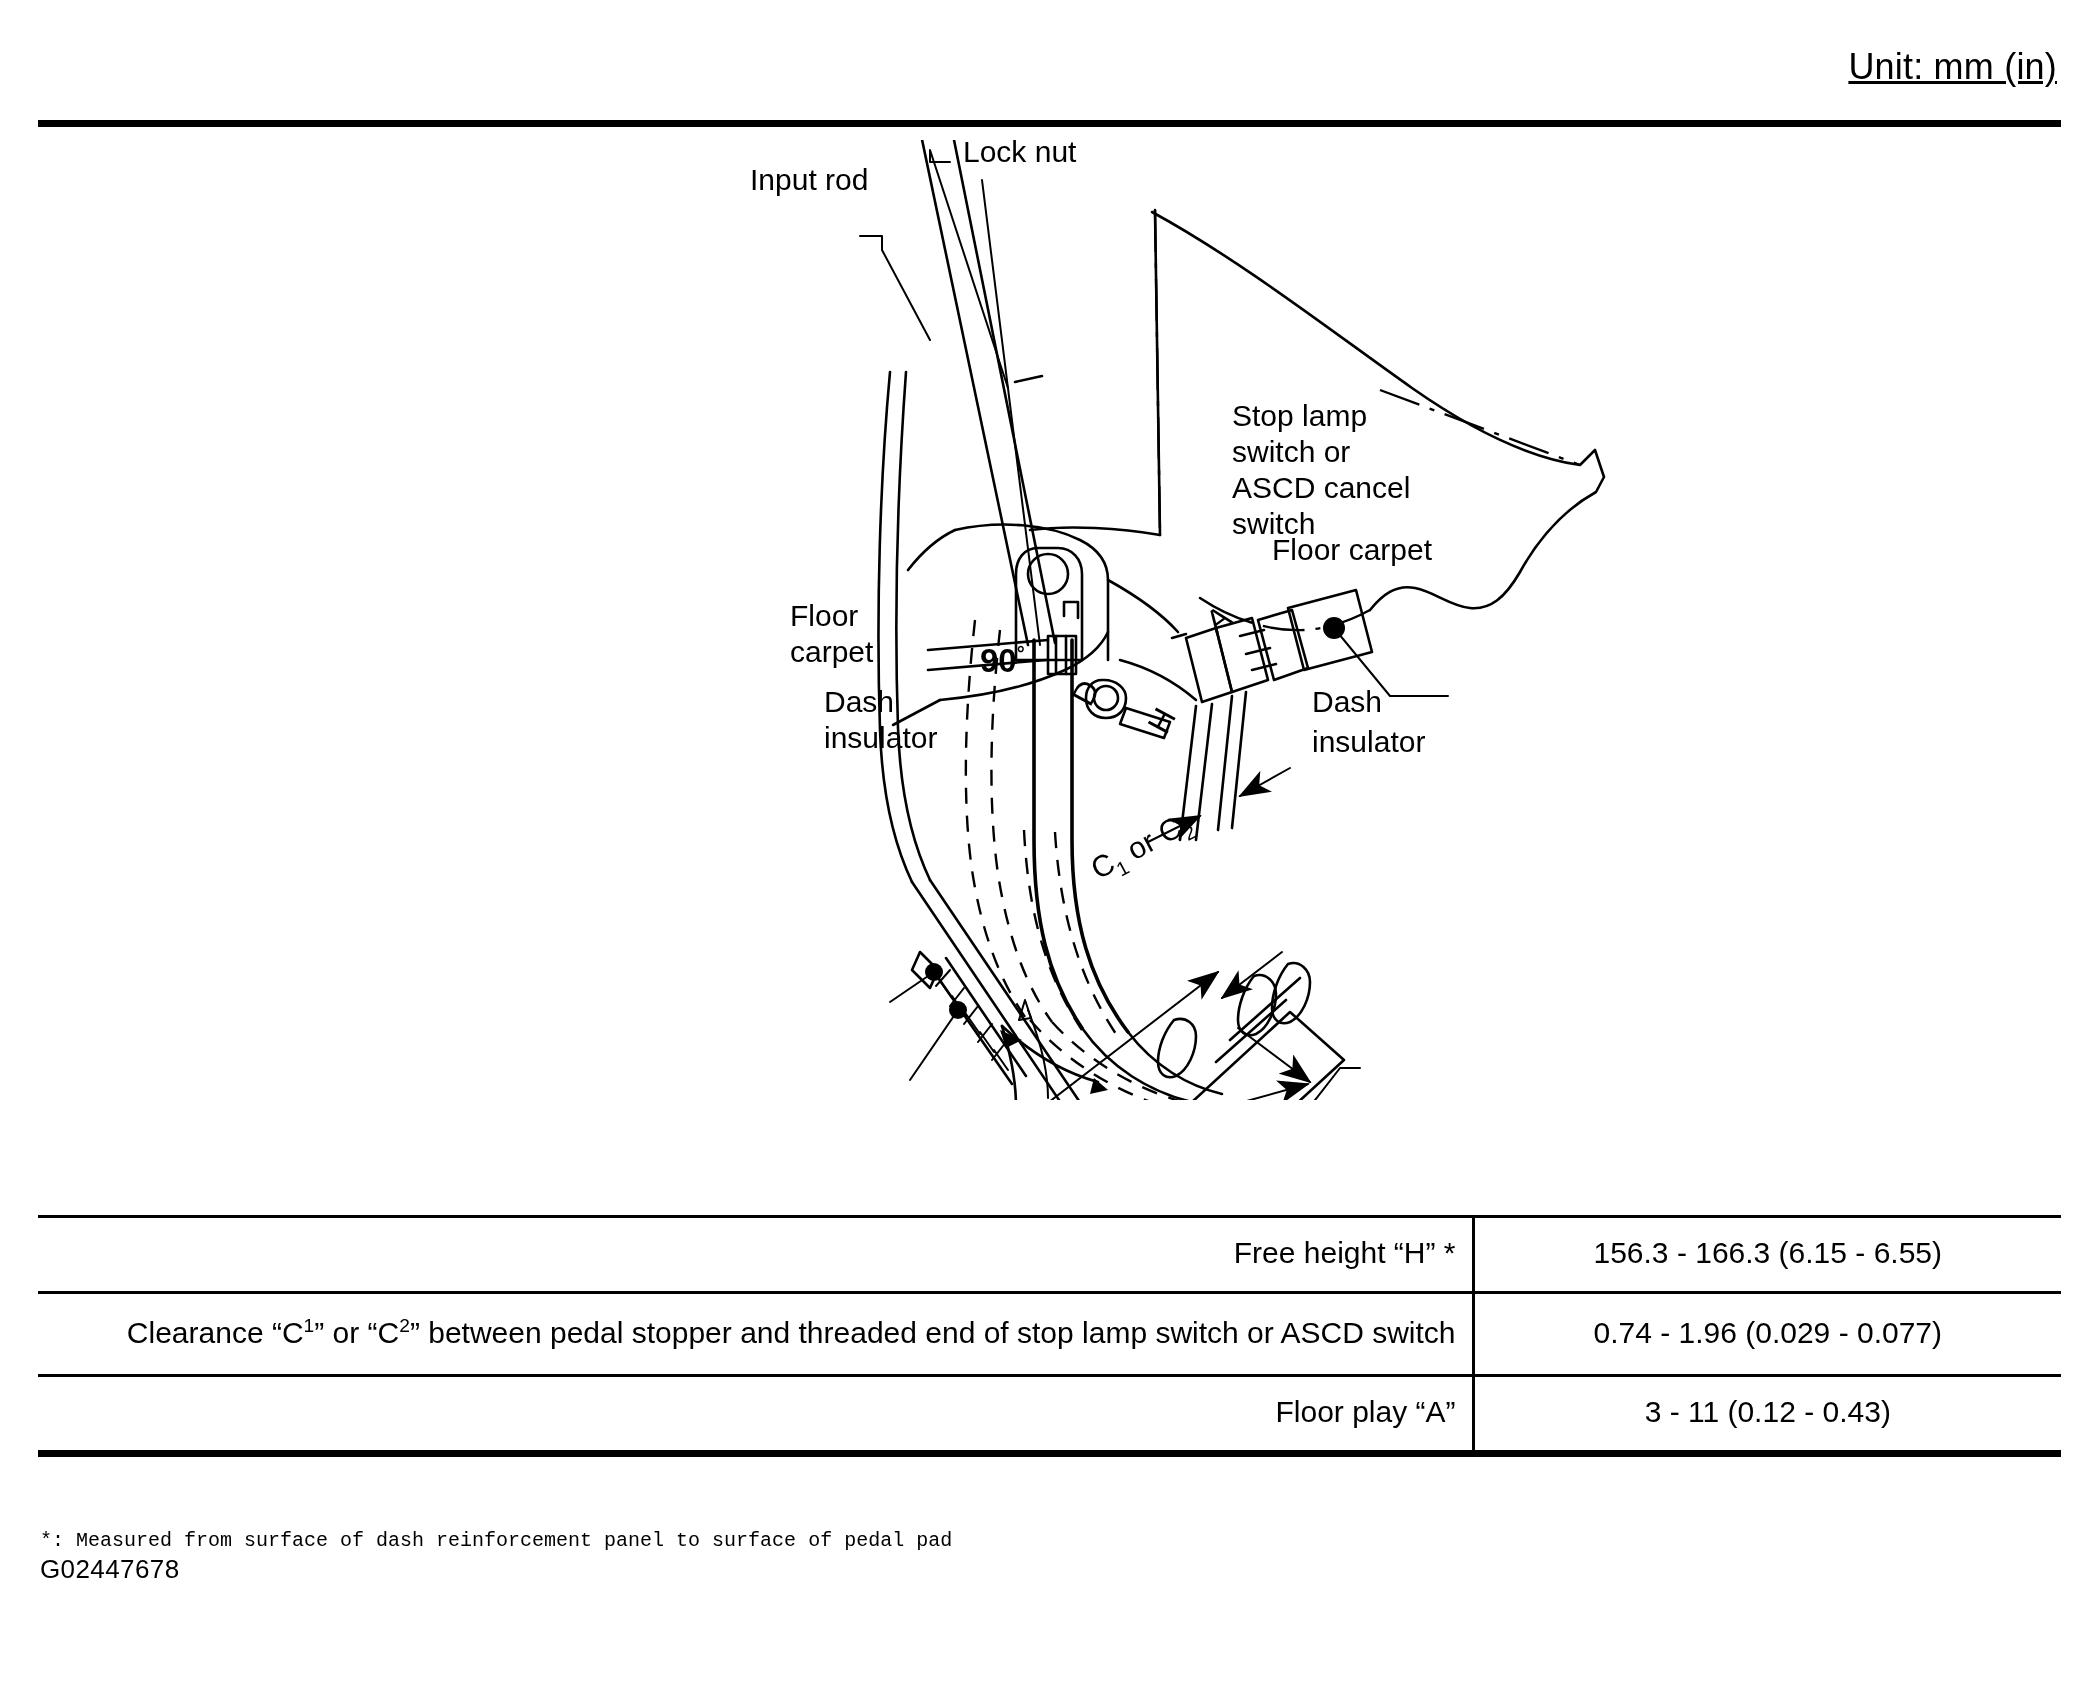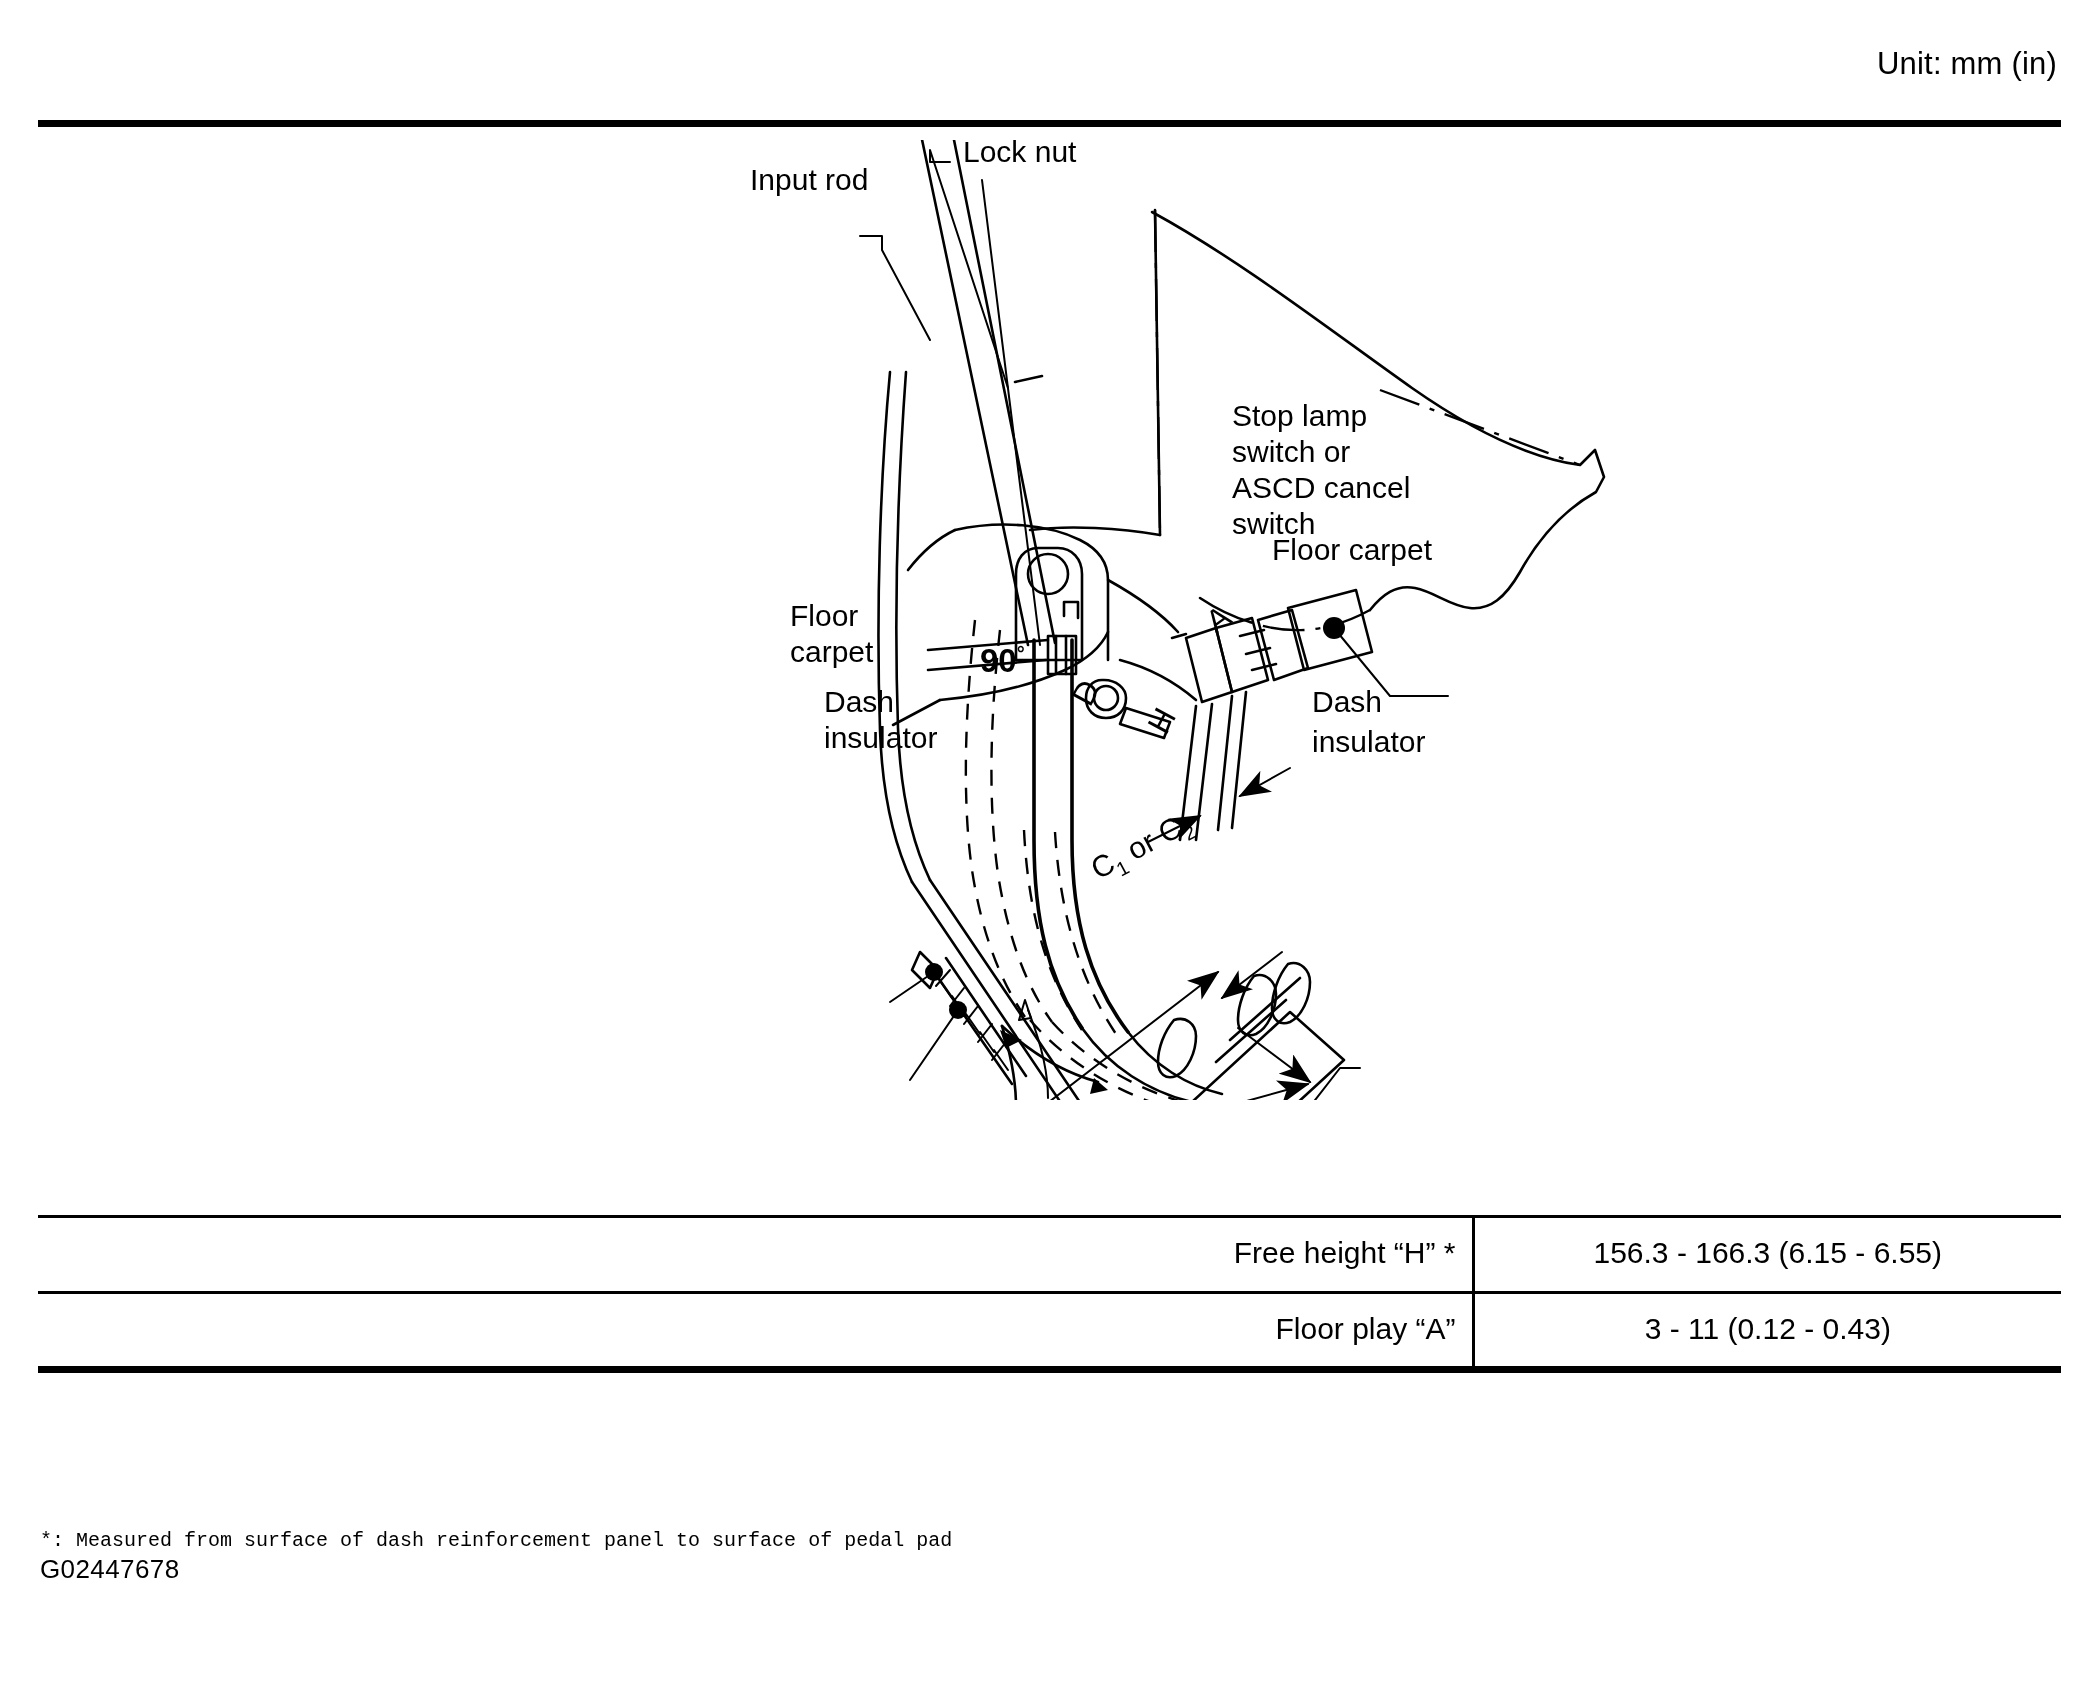--- a/index.html
+++ b/index.html
@@ -15,23 +15,24 @@
     font-family: "Liberation Sans", sans-serif;
     color: #000000;
     overflow: hidden;
   }
 
   
   .unit-label {
     position: absolute;
     right: 42px;
     top: 46px;
-    font-size: 31px;
+    font-size: 36px;
     letter-spacing: 0.2px;
     white-space: nowrap;
+    text-decoration: underline;
   }
   .top-rule {
     position: absolute;
     left: 38px;
     right: 38px;
     top: 120px;
     height: 7px;
     background: #000000;
   }
 
@@ -404,20 +405,24 @@
   <table>
     <colgroup>
       <col class="c-item">
       <col class="c-val">
     </colgroup>
     <tbody>
       <tr>
         <td class="item">Free height “H” *</td>
         <td class="value">156.3 - 166.3 (6.15 - 6.55)</td>
       </tr>
+      <tr class="r-clearance">
+        <td class="item"><span>Clearance “C</span><sup>1</sup><span>” or “C</span><sup>2</sup><span>” between pedal stopper and threaded end of stop lamp switch or ASCD switch</span></td>
+        <td class="value">0.74 - 1.96 (0.029 - 0.077)</td>
+      </tr>
       <tr>
         <td class="item">Floor play “A”</td>
         <td class="value">3 - 11 (0.12 - 0.43)</td>
       </tr>
     </tbody>
   </table>
 </div>
 
 <div class="footnote">*: Measured from surface of dash reinforcement panel to surface of pedal pad</div>
 

